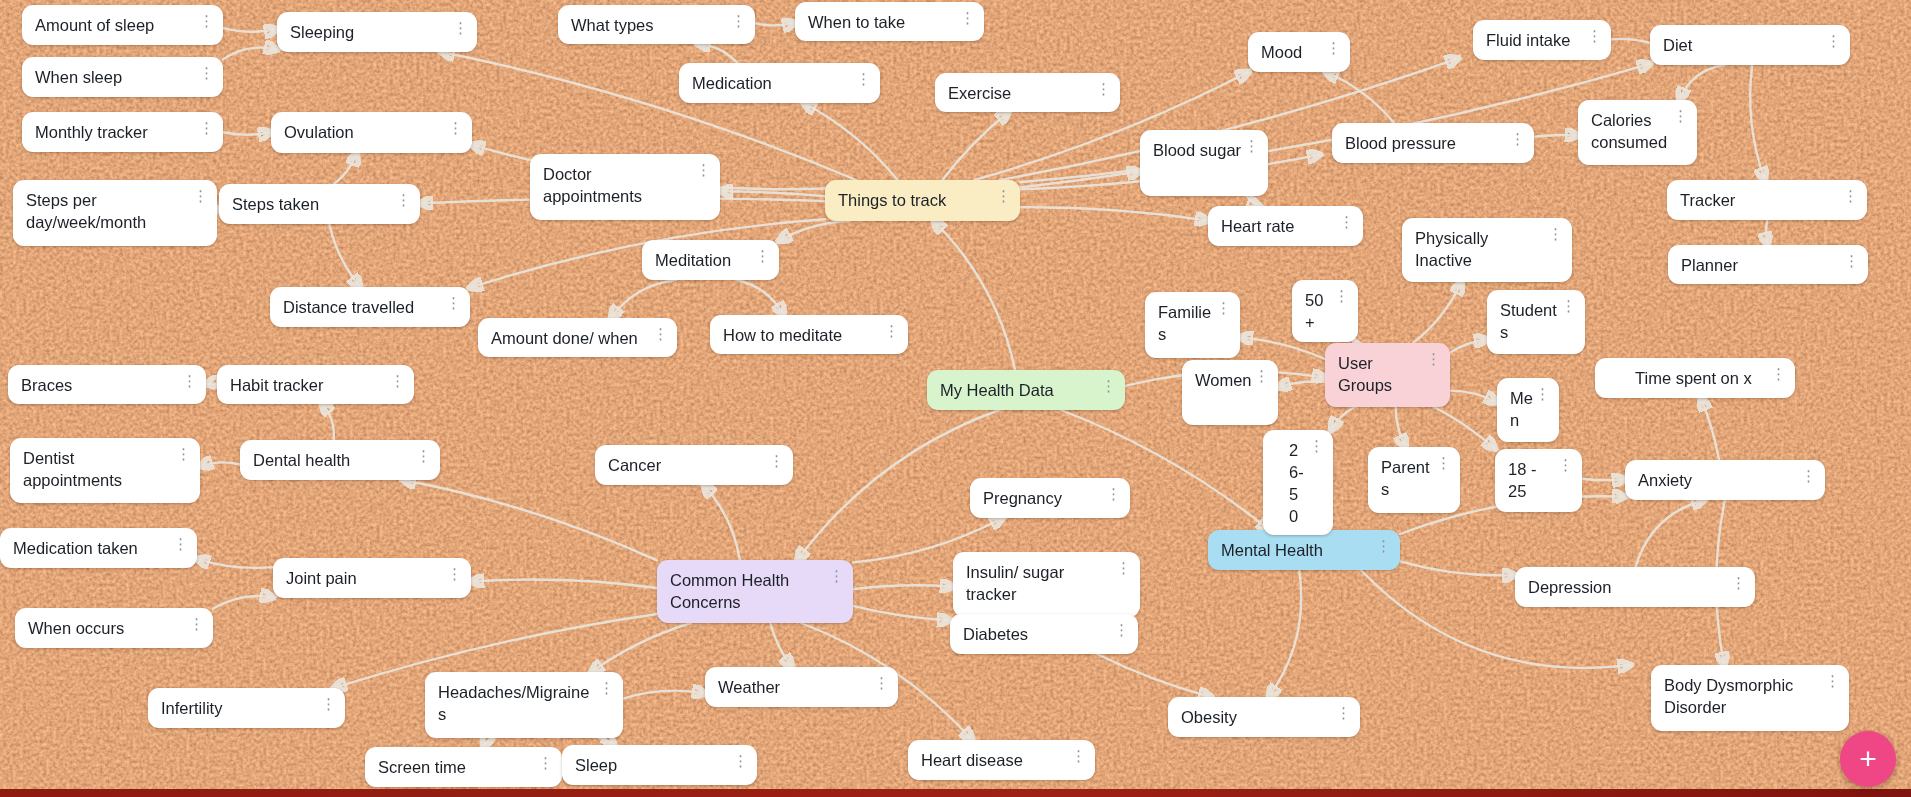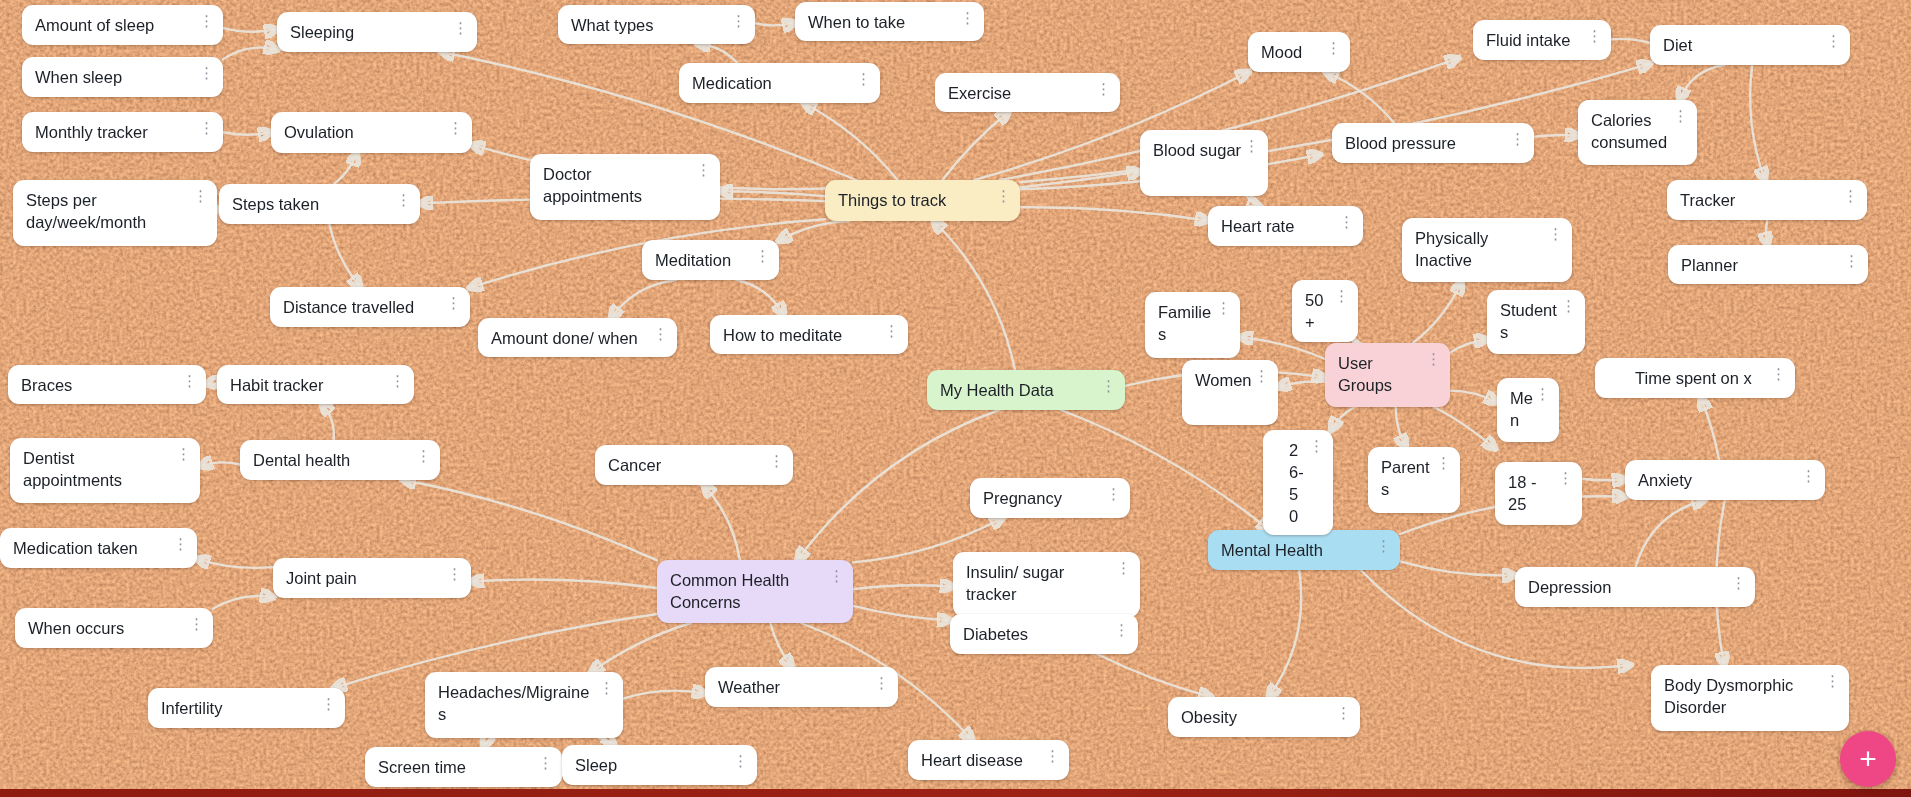--- a/index.html
+++ b/index.html
@@ -255,21 +255,21 @@
         <span class="menu">⋮</span>
       </div>
       <div class="node" style="left: 365px; top: 747px; width: 197px; min-height: 40px;">
         <span class="lbl">Screen time</span>
         <span class="menu">⋮</span>
       </div>
       <div class="node" style="left: 562px; top: 745px; width: 195px; min-height: 40px;">
         <span class="lbl">Sleep</span>
         <span class="menu">⋮</span>
       </div>
-      <div class="node" style="left: 908px; top: 740px; width: 161px; min-height: 40px;">
+      <div class="node" style="left: 908px; top: 740px; width: 187px; min-height: 40px;">
         <span class="lbl">Heart disease</span>
         <span class="menu">⋮</span>
       </div>
       <div class="node" style="left: 1168px; top: 697px; width: 192px; min-height: 40px;">
         <span class="lbl">Obesity</span>
         <span class="menu">⋮</span>
       </div>
       <div class="node" style="left: 1208px; top: 530px; width: 192px; min-height: 40px; background: rgb(169, 221, 242);">
         <span class="lbl">Mental Health</span>
         <span class="menu">⋮</span>
@@ -355,21 +355,21 @@
         <span class="menu">⋮</span>
       </div>
       <div class="node" style="left: 1263px; top: 430px; width: 70px; min-height: 65px; padding-left: 26px;">
         <span class="lbl">26-50</span>
         <span class="menu">⋮</span>
       </div>
       <div class="node" style="left: 1368px; top: 447px; width: 92px; min-height: 66px;">
         <span class="lbl">Parents</span>
         <span class="menu">⋮</span>
       </div>
-      <div class="node" style="left: 1495px; top: 462px; width: 87px; min-height: 63px;">
+      <div class="node" style="left: 1495px; top: 449px; width: 87px; min-height: 63px;">
         <span class="lbl">18 - 25</span>
         <span class="menu">⋮</span>
       </div>
     </div>
 
   <div class="bottom-strip"></div>
 
   <button class="fab" style="left: 1840px; top: 731px; background: rgb(239, 71, 133);">
     <span>+</span>
   </button>

